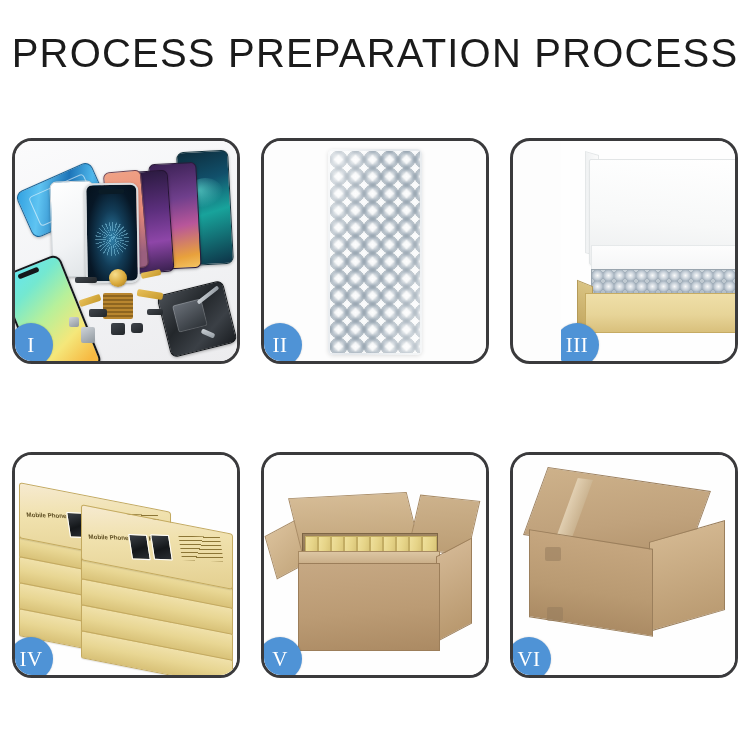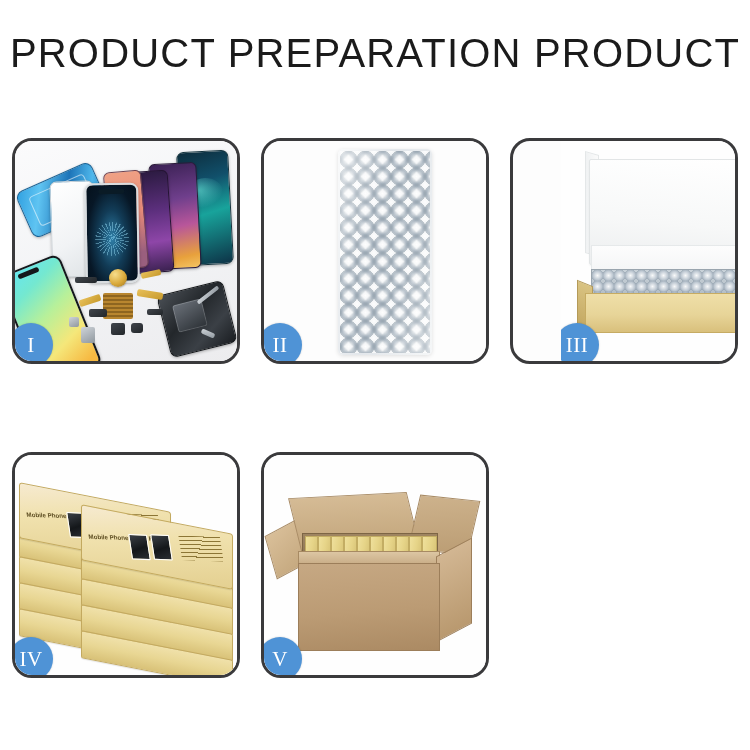--- a/index.html
+++ b/index.html
@@ -223,21 +223,21 @@
       #a0731f;
     border-radius:2px;
   }
   .coin {
     position:absolute;width:18px;height:18px;border-radius:50%;
     background:radial-gradient(circle at 34% 30%,#f6dd8c,#d9a93a 55%,#9e7420 100%);
     box-shadow:0 1px 2px rgba(0,0,0,.3);
   }
 
   
-  .p2-bg { position:absolute; inset:0; background:#fdfdfd;padding-left:20px; }
+  .p2-bg { position:absolute; inset:0; background:#fdfdfd; }
   .bubblewrap {
     position:absolute;
     left:50%; top:8px; margin-left:-47px;
     width: 94px; height: 206px;
     border-radius: 5px;
     background: linear-gradient(100deg,#f2f4f6 0%,#e3e7eb 45%,#eef1f3 100%);
     box-shadow: 0 1px 4px rgba(0,0,0,.12);
     overflow: hidden;
   }
   .bubbles {
@@ -413,21 +413,21 @@
     background: rgba(150,124,92,.55);
     border-radius:2px;
   }
 </style>
 </head>
 <body>
 
 <div class="page">
 
   <div class="header">
-    <div class="title">PRODUCT PREPARATION PRODUCT</div>
+    <div class="title">PROCESS PREPARATION PROCESS</div>
   </div>
 
   <div class="grid">
 
     <div class="panel r0 c0">
       <div class="photo p1-bg">
         <div class="ph ph-g"></div>
         <div class="ph ph-a"></div>
         <div class="ph ph-b"></div>
         <div class="ph ph-c"></div>
@@ -527,15 +527,26 @@
           <div class="c5-pack" style="left:106px;top:2px;width:11px;height:26px;"></div>
           <div class="c5-pack" style="left:119px;top:2px;width:13px;height:26px;"></div>
         </div>
         <div class="c5-rim"></div>
         <div class="c5-right"></div>
         <div class="c5-body"></div>
         <div class="badge">V</div>
       </div>
     </div>
 
+    <div class="panel r1 c2">
+      <div class="photo p6-bg">
+        <div class="c6-top"></div>
+        <div class="c6-tape"></div>
+        <div class="c6-side"></div>
+        <div class="c6-front"></div>
+        <div class="c6-tab" style="left:32px;top:92px;width:16px;height:14px;"></div>
+        <div class="c6-tab" style="left:34px;top:152px;width:16px;height:14px;"></div>
+        <div class="badge">VI</div>
+      </div>
+    </div>
 
   </div>
 </div>
 
 </body></html>

